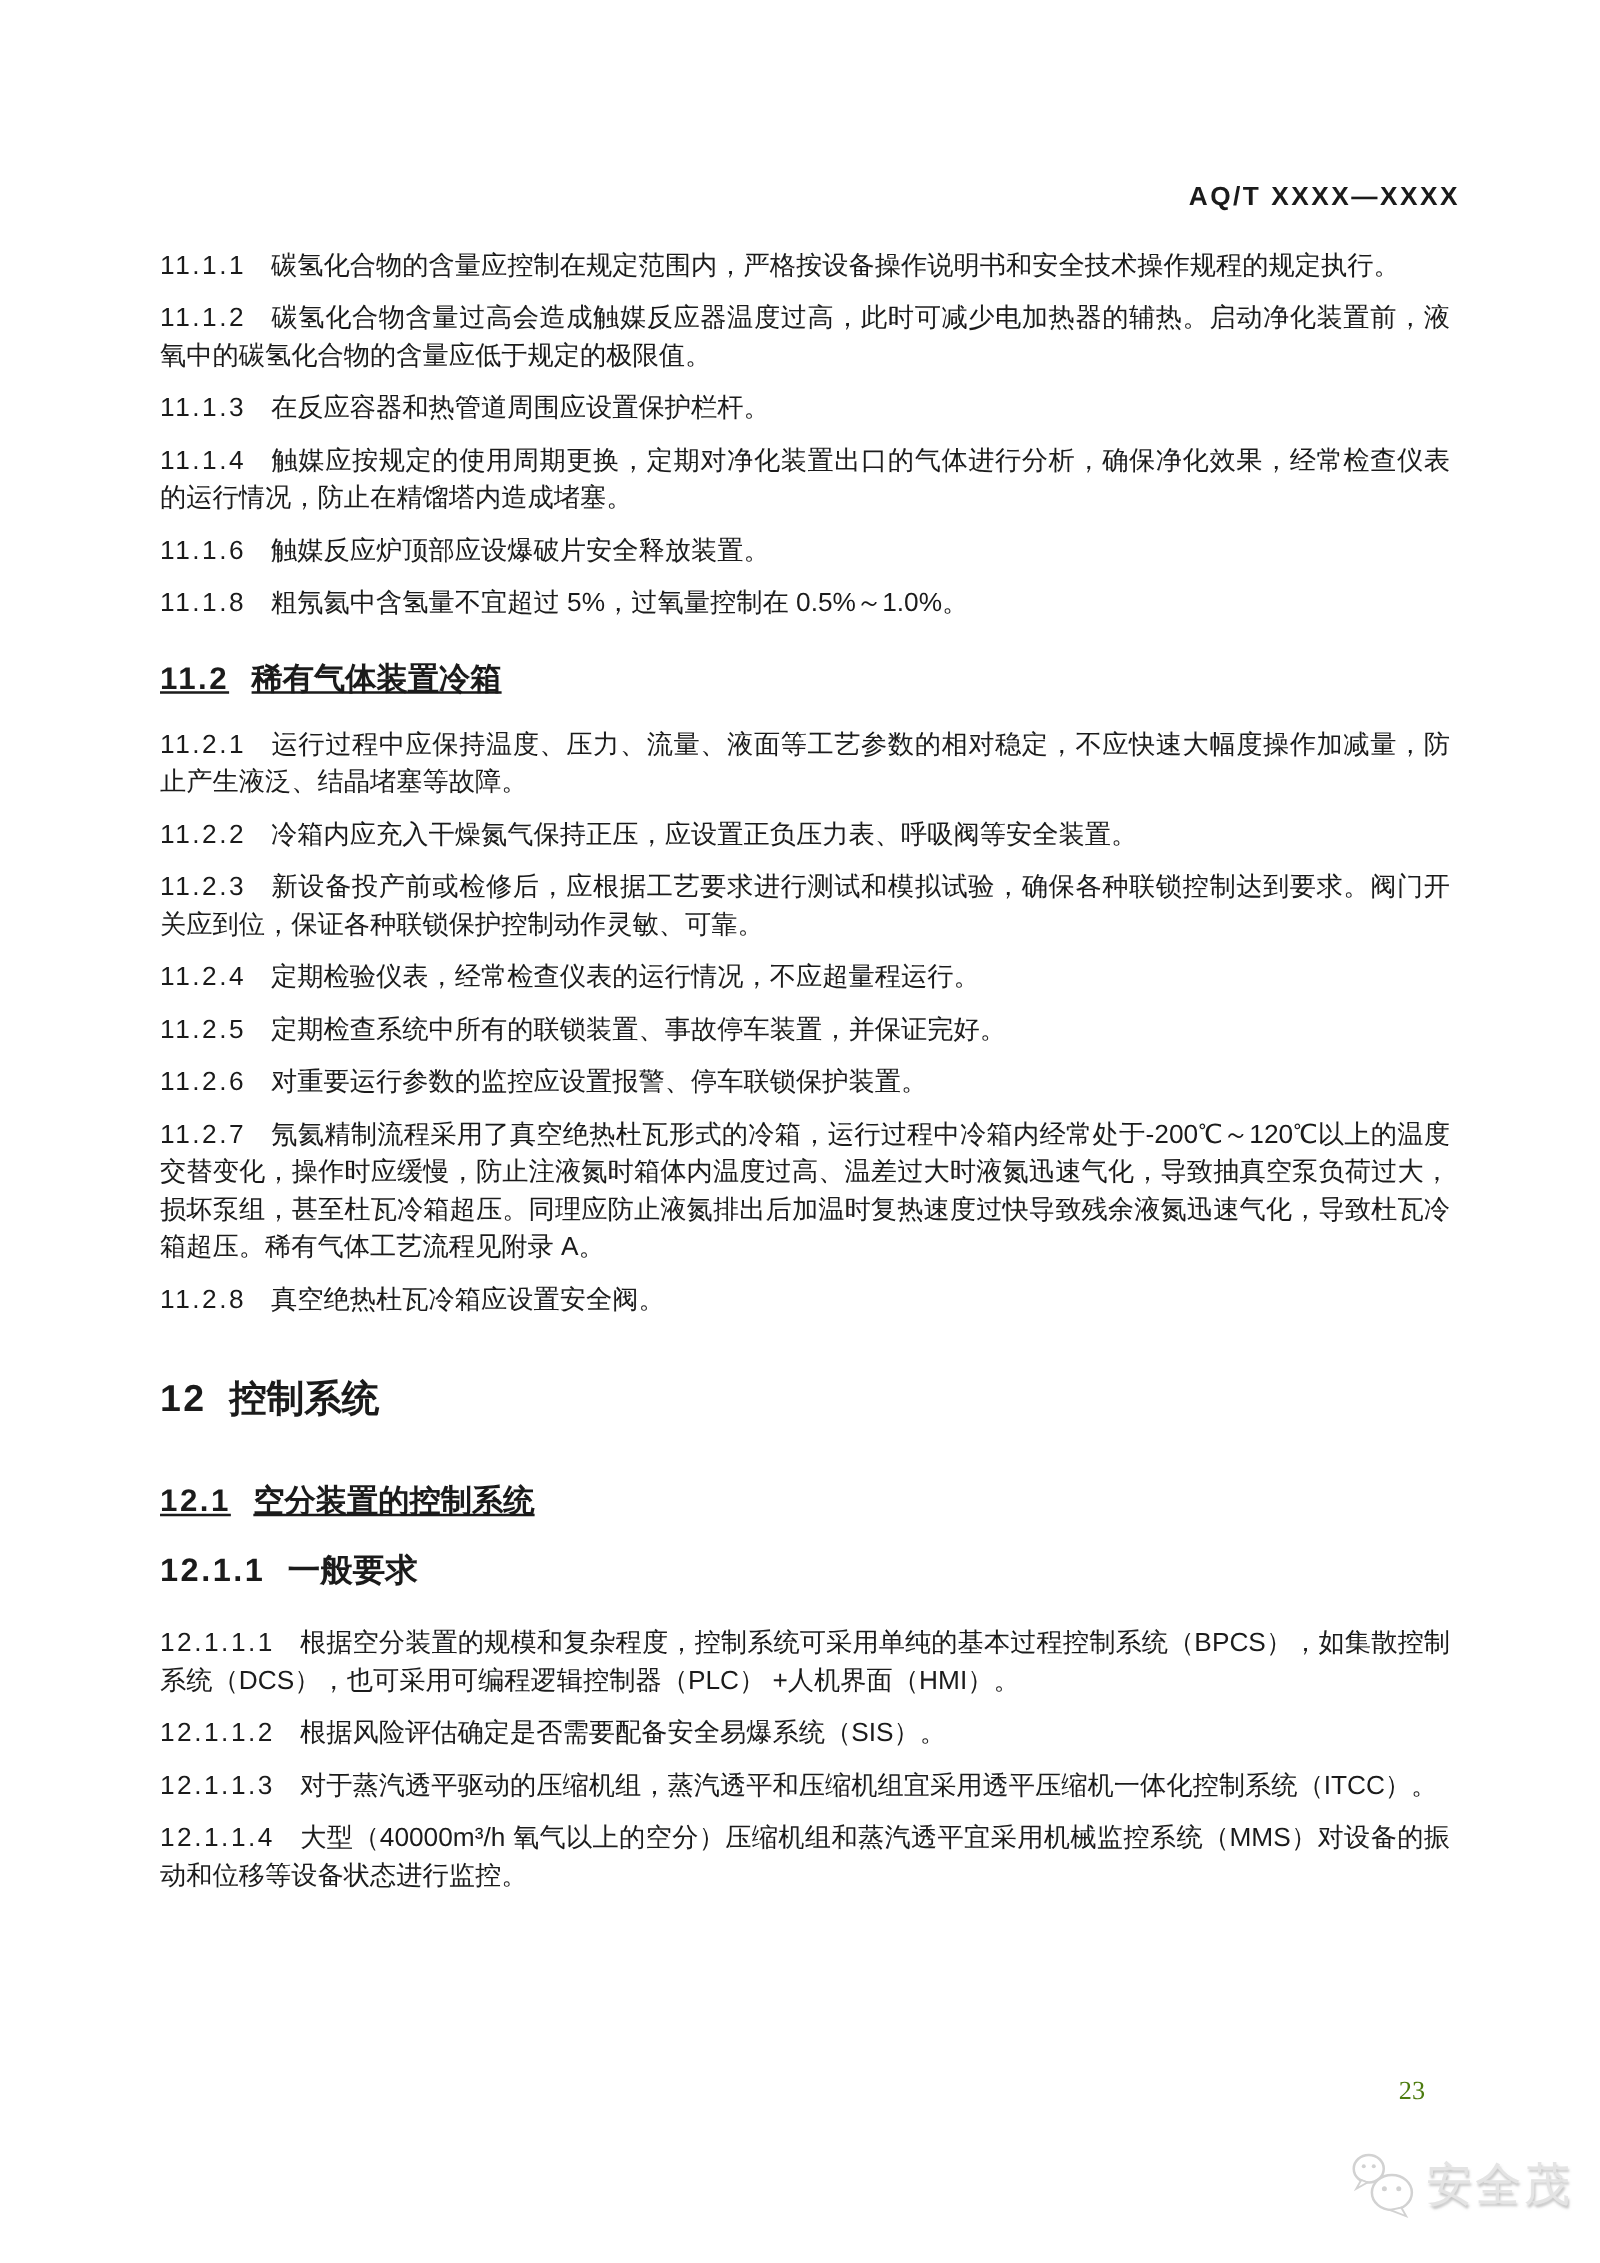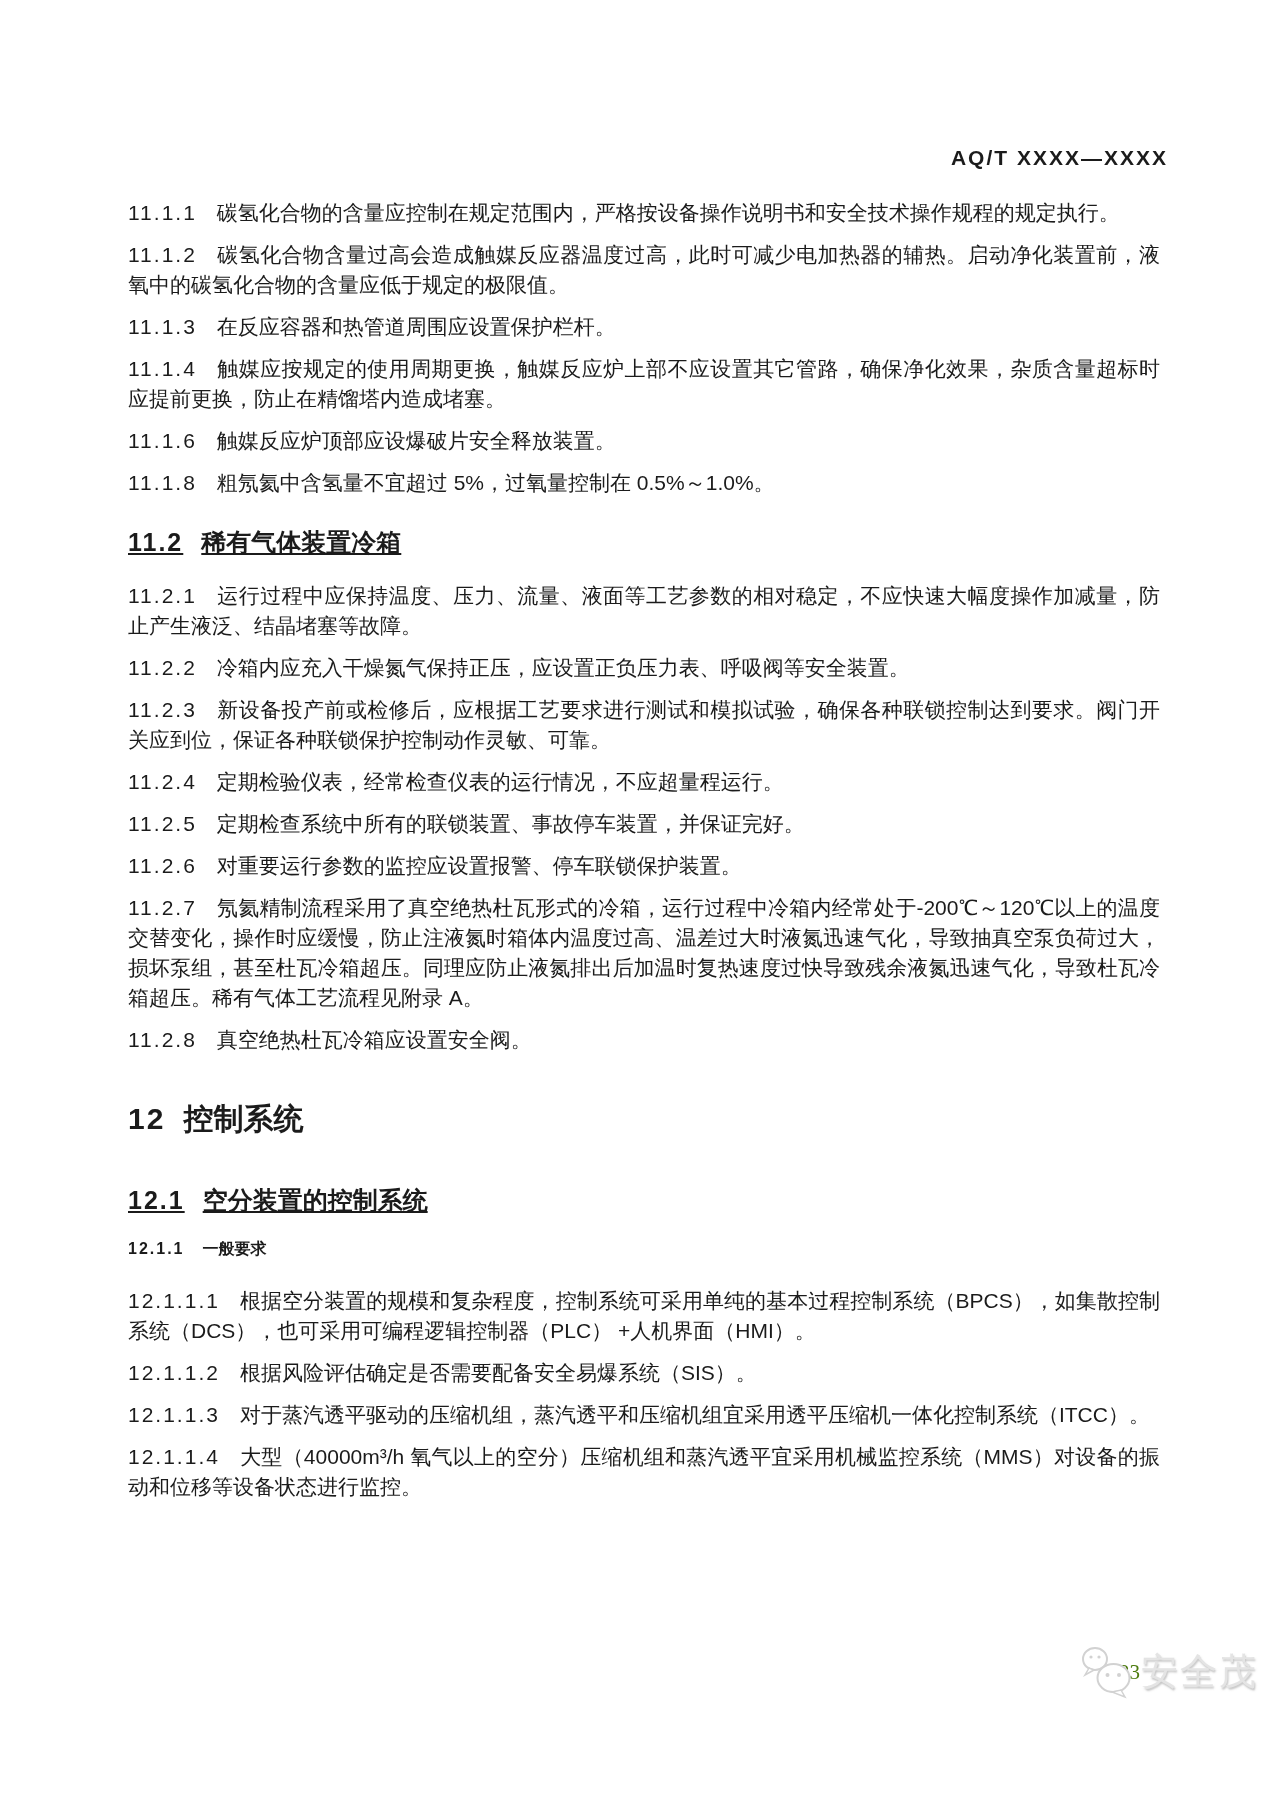--- a/index.html
+++ b/index.html
@@ -46,40 +46,40 @@
     font-weight: bold;
     margin: 44px 0 44px 0;
   }
   .heading2 {
     font-size: 25px;
     font-weight: bold;
     margin: 28px 0 22px 0;
     text-decoration: underline;
   }
   .heading3 {
-    font-size: 16px;
+    font-size: 26px;
     font-weight: bold;
     margin: 20px 0 26px 0;
   }
   .heading1 .num, .heading2 .num, .heading3 .num {
     letter-spacing: 2px;
     margin-right: 18px;
     white-space: nowrap;
   }
   .page-number {
     position: absolute;
     top: 1660px; left: 0; width: 1140px;
     text-align: right;
     font-family: "Liberation Serif", serif;
     font-size: 21px;
     color: #4d7c0f;
   }
   .watermark {
     position: absolute;
-    top: 1644px; left: 1080px;
+    top: 1720px; left: 1080px;
     display: flex;
     align-items: center;
     gap: 9px;
     user-select: none;
   }
   .wm-icon { width: 52px; height: 56px; }
   .wm-text {
     font-size: 37px;
     letter-spacing: 2px;
     color: #e4e4e4;
@@ -93,21 +93,21 @@
 <div class="page">
 
   <div class="header">
     <span>AQ/T XXXX—XXXX</span>
   </div>
 
   <main class="content">
       <p class="clause"><span class="num">11.1.1</span><span class="txt">碳氢化合物的含量应控制在规定范围内，严格按设备操作说明书和安全技术操作规程的规定执行。</span></p>
       <p class="clause"><span class="num">11.1.2</span><span class="txt">碳氢化合物含量过高会造成触媒反应器温度过高，此时可减少电加热器的辅热。启动净化装置前，液氧中的碳氢化合物的含量应低于规定的极限值。</span></p>
       <p class="clause"><span class="num">11.1.3</span><span class="txt">在反应容器和热管道周围应设置保护栏杆。</span></p>
-      <p class="clause"><span class="num">11.1.4</span><span class="txt">触媒应按规定的使用周期更换，触媒反应炉上部不应设置其它管路，确保净化效果，杂质含量超标时应提前更换，防止在精馏塔内造成堵塞。</span></p>
+      <p class="clause"><span class="num">11.1.4</span><span class="txt">触媒应按规定的使用周期更换，定期对净化装置出口的气体进行分析，确保净化效果，经常检查仪表的运行情况，防止在精馏塔内造成堵塞。</span></p>
       <p class="clause"><span class="num">11.1.6</span><span class="txt">触媒反应炉顶部应设爆破片安全释放装置。</span></p>
       <p class="clause"><span class="num">11.1.8</span><span class="txt">粗氖氦中含氢量不宜超过 5%，过氧量控制在 0.5%～1.0%。</span></p>
       <h3 class="heading2"><span class="num">11.2</span><span class="txt">稀有气体装置冷箱</span></h3>
       <p class="clause"><span class="num">11.2.1</span><span class="txt">运行过程中应保持温度、压力、流量、液面等工艺参数的相对稳定，不应快速大幅度操作加减量，防止产生液泛、结晶堵塞等故障。</span></p>
       <p class="clause"><span class="num">11.2.2</span><span class="txt">冷箱内应充入干燥氮气保持正压，应设置正负压力表、呼吸阀等安全装置。</span></p>
       <p class="clause"><span class="num">11.2.3</span><span class="txt">新设备投产前或检修后，应根据工艺要求进行测试和模拟试验，确保各种联锁控制达到要求。阀门开关应到位，保证各种联锁保护控制动作灵敏、可靠。</span></p>
       <p class="clause"><span class="num">11.2.4</span><span class="txt">定期检验仪表，经常检查仪表的运行情况，不应超量程运行。</span></p>
       <p class="clause"><span class="num">11.2.5</span><span class="txt">定期检查系统中所有的联锁装置、事故停车装置，并保证完好。</span></p>
       <p class="clause"><span class="num">11.2.6</span><span class="txt">对重要运行参数的监控应设置报警、停车联锁保护装置。</span></p>
       <p class="clause"><span class="num">11.2.7</span><span class="txt">氖氦精制流程采用了真空绝热杜瓦形式的冷箱，运行过程中冷箱内经常处于-200℃～120℃以上的温度交替变化，操作时应缓慢，防止注液氮时箱体内温度过高、温差过大时液氮迅速气化，导致抽真空泵负荷过大，损坏泵组，甚至杜瓦冷箱超压。同理应防止液氮排出后加温时复热速度过快导致残余液氮迅速气化，导致杜瓦冷箱超压。稀有气体工艺流程见附录 A。</span></p>

